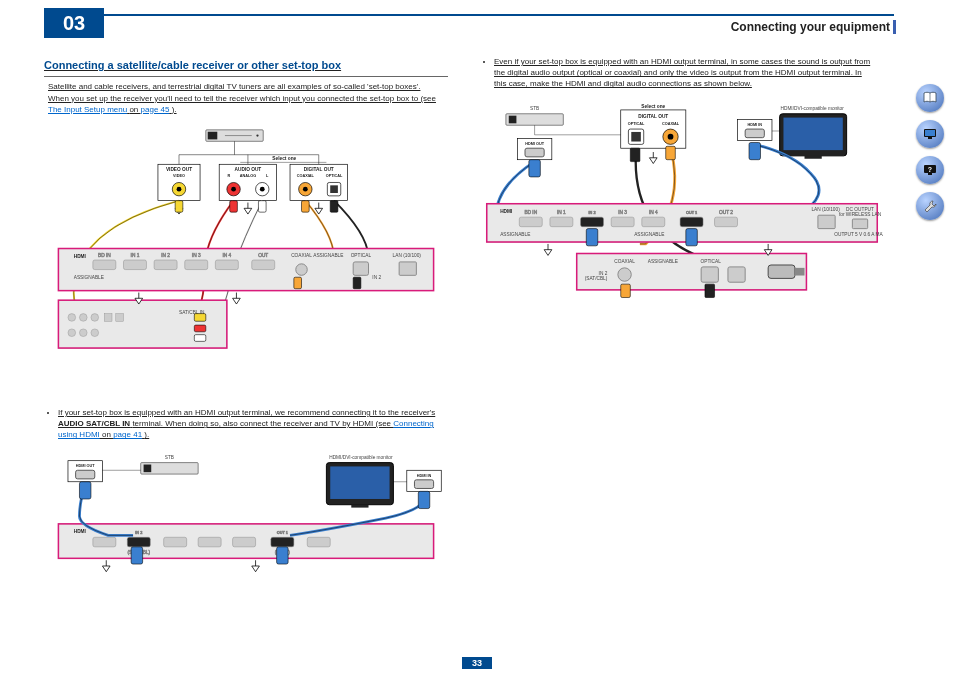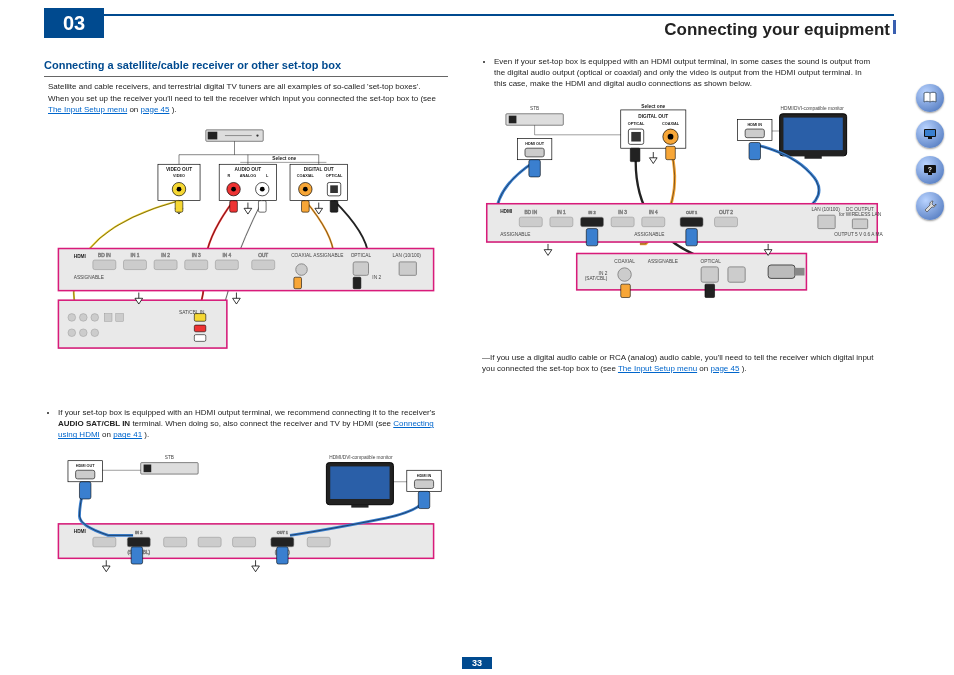--- a/index.html
+++ b/index.html
@@ -26,36 +26,37 @@
     color: #fff;
     font-weight: 700;
     font-size: 20px;
     line-height: 30px;
     text-align: center;
   }
   .chapter-title {
     position: absolute;
     top: 20px; right: 64px;
     font-weight: 700;
-    font-size: 17px;
+    font-size: 12px;
     color: #222;
   }
   .chapter-title-deco {
     position: absolute;
     top: 20px; right: 58px;
     width: 3px; height: 14px;
     background: #3a5fb0;
   }
   .cols {
     position: absolute;
     top: 54px; left: 44px; right: 70px; bottom: 34px;
     display: flex;
     gap: 32px;
     font-size: 8px;
     line-height: 1.4;
+    text-decoration: underline;
   }
   .col { flex: 1 1 0; min-width: 0; }
   h2.section {
     color: #004a8f;
     font-size: 11px;
     font-weight: 700;
     margin: 4px 0 4px 0;
     border-bottom: 1px solid #666;
     padding-bottom: 3px;
   }
@@ -465,27 +466,20 @@
             <path d="M66 156 l4 6 l4 -6 z" fill="#fff"></path>
           <path d="M300 150 v8"></path>
             <path d="M296 156 l4 6 l4 -6 z" fill="#fff"></path>
         </g>
 
         <rect x="300" y="172" width="28" height="14" rx="3" fill="#bbb" stroke="#444"></rect>
         <rect x="328" y="175" width="10" height="8" fill="#888"></rect>
       </svg>
     </div>
 
-    <div class="para" style="margin-left:2px">
-      —<span>If you use a digital audio cable or RCA (analog) audio cable, you'll need to tell the receiver which digital input you connected the set-top box to (see </span>
-      <a class="link">The Input Setup menu</a>
-      <span> on </span>
-      <a class="link">page 45</a>
-      <span>).</span>
-    </div>
   </div>
 </div>
 
 <div class="side-icons">
   <div class="ic" title="book-icon">
     <svg width="16" height="16" viewBox="0 0 16 16">
         <path d="M2 3c2-1 4-1 6 0 2-1 4-1 6 0v9c-2-1-4-1-6 0-2-1-4-1-6 0z" fill="#fff" stroke="#345" stroke-width="0.8"></path>
         <line x1="8" y1="3" x2="8" y2="12" stroke="#345" stroke-width="0.6"></line>
       </svg>
   </div>

